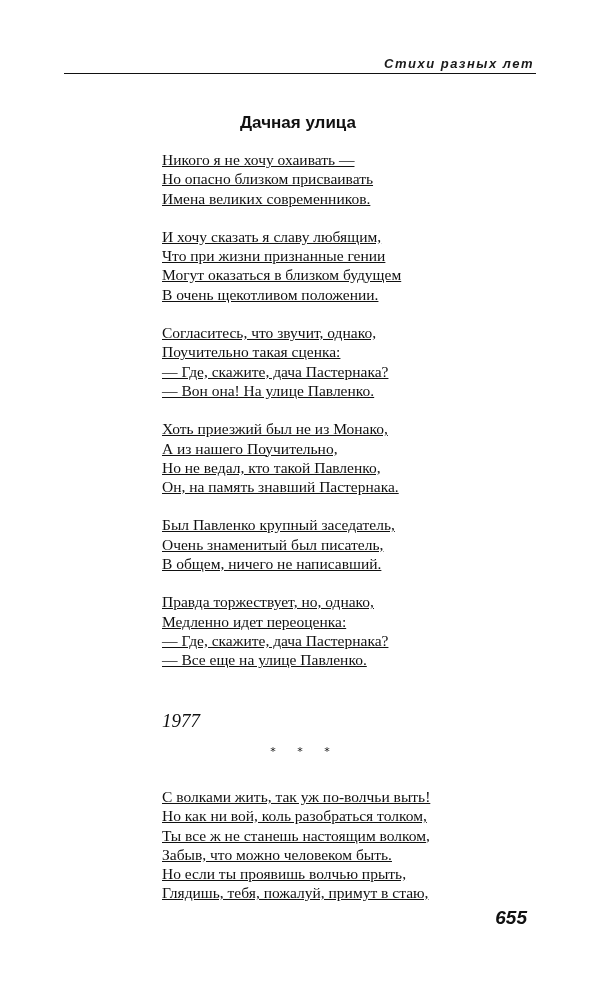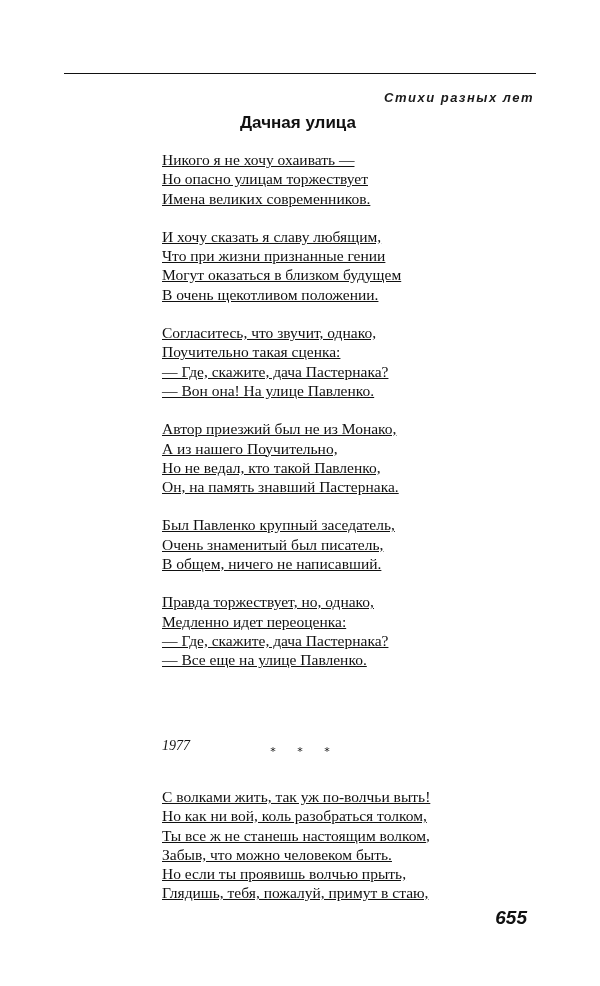--- a/index.html
+++ b/index.html
@@ -17,21 +17,20 @@
     .running-header {
       position: absolute;
       top: 56px;
       right: 66px;
       font-family: "Liberation Sans", sans-serif;
       font-style: italic;
       font-weight: bold;
       font-size: 13px;
       letter-spacing: 1.5px;
       color: #1a1a1a;
-      margin-top: 34px;
     }
     .header-rule {
       position: absolute;
       top: 73px;
       left: 64px;
       width: 472px;
       height: 0;
       border-top: 1.6px solid #111;
     }
     .poem-title {
@@ -61,23 +60,22 @@
       display: block;
       white-space: nowrap;
     }
     .poem1 { top: 150px; }
     .date {
       position: absolute;
       top: 710px;
       left: 162px;
       font-family: "Liberation Serif", serif;
       font-style: italic;
-      font-size: 14px;
+      font-size: 19px;
       color: #111;
-      margin-top: 28px;
     }
     .separator {
       position: absolute;
       top: 745px;
       left: 0;
       width: 600px;
       text-align: center;
       font-family: "DejaVu Sans", sans-serif;
       font-size: 11px;
       letter-spacing: 9px;
@@ -101,37 +99,37 @@
 <body>
 
 <div class="running-header">Стихи разных лет</div>
 <div class="header-rule"></div>
 
 <div class="poem-title">Дачная улица</div>
 
 <div class="poem poem1">
   <div class="stanza">
     <span class="line">Никого я не хочу охаивать —</span>
-    <span class="line">Но опасно улицам торжествует</span>
+    <span class="line">Но опасно близком присваивать</span>
     <span class="line">Имена великих современников.</span>
   </div>
   <div class="stanza">
     <span class="line">И хочу сказать я славу любящим,</span>
     <span class="line">Что при жизни признанные гении</span>
     <span class="line">Могут оказаться в близком будущем</span>
     <span class="line">В очень щекотливом положении.</span>
   </div>
   <div class="stanza">
     <span class="line">Согласитесь, что звучит, однако,</span>
     <span class="line">Поучительно такая сценка:</span>
     <span class="line">— Где, скажите, дача Пастернака?</span>
     <span class="line">— Вон она! На улице Павленко.</span>
   </div>
   <div class="stanza">
-    <span class="line">Автор приезжий был не из Монако,</span>
+    <span class="line">Хоть приезжий был не из Монако,</span>
     <span class="line">А из нашего Поучительно,</span>
     <span class="line">Но не ведал, кто такой Павленко,</span>
     <span class="line">Он, на память знавший Пастернака.</span>
   </div>
   <div class="stanza">
     <span class="line">Был Павленко крупный заседатель,</span>
     <span class="line">Очень знаменитый был писатель,</span>
     <span class="line">В общем, ничего не написавший.</span>
   </div>
   <div class="stanza">

